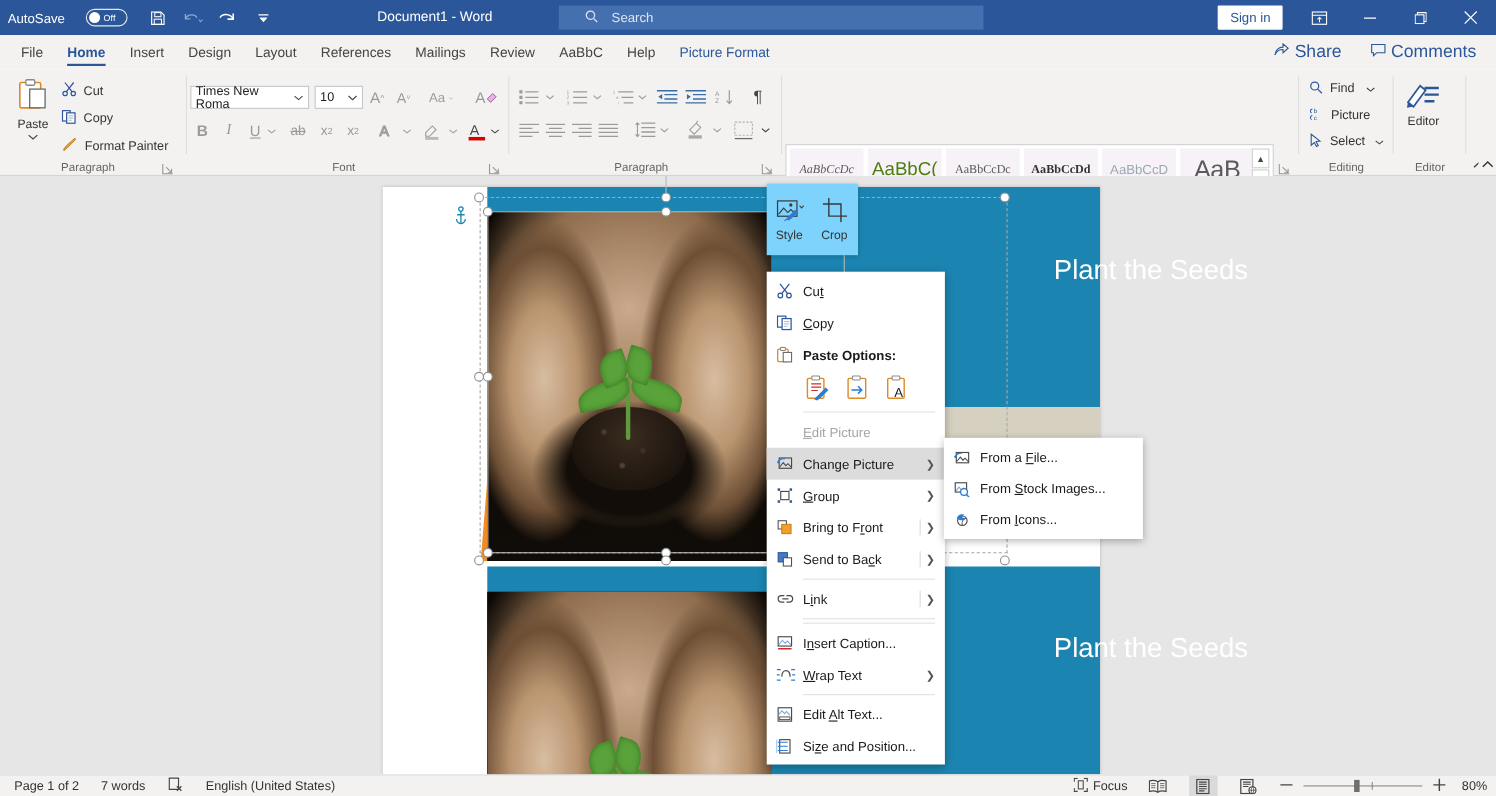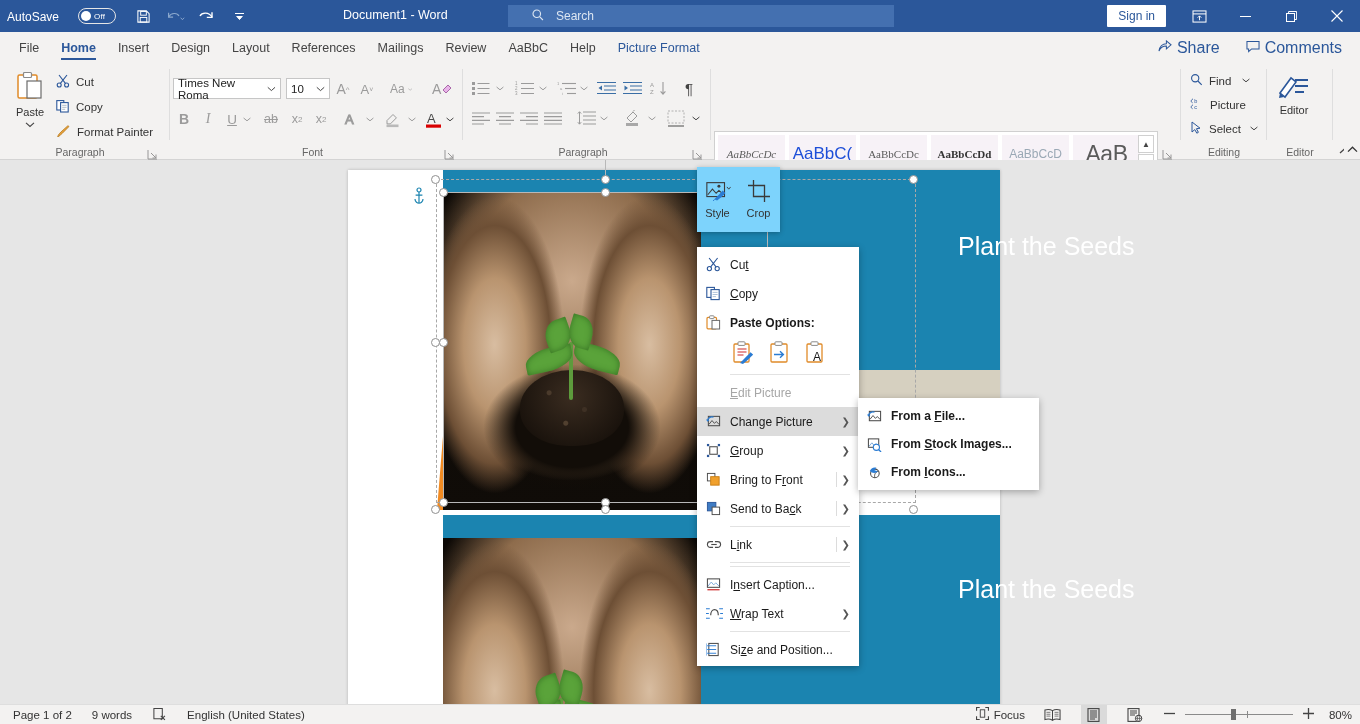--- a/index.html
+++ b/index.html
@@ -223,21 +223,20 @@
   .ctx-presep { position: absolute; right: 22px; top: 7px; bottom: 7px; width: 1px; background: #dcdcdc; }
   .ctx-sep { height: 1px; background: #e2e2e2; margin: 3px 9px 3px 33px; }
   .paste-row { display: flex; gap: 11px; padding: 3px 0 6px 34px; }
   .paste-ico { width: 25px; height: 25px; }
 
   
   .submenu {
     position: absolute; left: 858px; top: 398px; width: 181px;
     background: #fff; box-shadow: 0 2px 7px rgba(0,0,0,.30); z-index: 60;
     padding: 4px 0;
-    font-weight: bold;
   }
   .sub-item {
     height: 28px; display: flex; align-items: center; padding-left: 9px;
     font-size: 12px; color: #1a1a1a;
   }
   .sub-item.disabled { color: #a6a6a6; }
 
   
   .statusbar {
     position: absolute; bottom: 0; left: 0; width: 1360px; height: 20px;
@@ -638,21 +637,21 @@
           </svg>
       </div>
       <div class="divider"></div>
     </div>
     <div class="stylebox">
       <div class="style-item">
         <span class="sample" style="font-style:italic; font-family:'Liberation Serif',serif; font-size:11px">AaBbCcDc</span>
         <span class="sname">Emphasis</span>
       </div>
       <div class="style-item">
-        <span class="sample" style="font-size:17px; color:#1d4ed8">AaBbC(</span>
+        <span class="sample" style="font-size:17px; color:#4d7c0f">AaBbC(</span>
         <span class="sname">Heading 1</span>
       </div>
       <div class="style-item">
         <span class="sample" style="font-family:'Liberation Serif',serif; font-size:11px">AaBbCcDc</span>
         <span class="sname">¶ Normal</span>
       </div>
       <div class="style-item">
         <span class="sample" style="font-family:'Liberation Serif',serif; font-weight:bold; font-size:11px; color:#333">AaBbCcDd</span>
         <span class="sname">Strong</span>
       </div>
@@ -980,20 +979,30 @@
             <path d="M0 1.5h4M14 1.5h4M0 6.5h3M15 6.5h3M0 11.5h4M14 11.5h4" stroke="#2b7cd3" stroke-width="1.2"></path>
             <path d="M5 8.4c0-4 2-6 4-6s4 2 4 6" fill="none" stroke="#4a4a4a" stroke-width="1.2"></path>
           </svg>
       </span>
       <span class="ctx-label"><u>W</u>rap Text</span>
       <span class="ctx-arrow">❯</span>
     </div>
 
     <div class="ctx-sep"></div>
 
+    <div class="ctx-item">
+      <span class="ctx-ico">
+        <svg width="15" height="15" viewBox="0 0 16 16">
+            <rect x="1.5" y="1.5" width="13" height="13" fill="none" stroke="#4a4a4a" stroke-width="1.1"></rect>
+            <path d="M2.2 8l3-3.6 2.4 2.8 2-2 3.2 3.4" fill="none" stroke="#7aa8d8" stroke-width="1"></path>
+            <rect x="3" y="10.4" width="10" height="2.6" fill="none" stroke="#4a4a4a" stroke-width=".9"></rect>
+          </svg>
+      </span>
+      <span class="ctx-label">Edit <u>A</u>lt Text...</span>
+    </div>
 
     <div class="ctx-item">
       <span class="ctx-ico">
         <svg width="15" height="15" viewBox="0 0 16 16">
             <rect x="3" y="1.5" width="10" height="13" fill="none" stroke="#4a4a4a" stroke-width="1.1"></rect>
             <path d="M0 1.5v13M1.2 4h9.6M1.2 8h9.6M1.2 12h9.6" stroke="#2b7cd3" stroke-width="1"></path>
           </svg>
       </span>
       <span class="ctx-label">Si<u>z</u>e and Position...</span>
     </div>
@@ -1031,21 +1040,21 @@
             <path d="M3 6.5c1-3 4-4.6 7-3.6l-2 2.6 3.6 1.2C9.8 9 5.6 9.2 3 6.5z" fill="#2b7cd3"></path>
           </svg>
       </span>
       <span>From <u>I</u>cons...</span>
     </div>
   </div>
 
   <div class="statusbar">
     <div class="sb-left">
       <span>Page 1 of 2</span>
-      <span>9 words</span>
+      <span>7 words</span>
       <span>
         <svg width="15" height="14" viewBox="0 0 16 15">
             <path d="M2 1.5h9v11H2z" fill="none" stroke="#444" stroke-width="1.1"></path>
             <path d="M9.4 9.4l4.4 4.4M13.8 9.4l-4.4 4.4" stroke="#444" stroke-width="1.2"></path>
           </svg>
       </span>
       <span>English (United States)</span>
     </div>
     <div class="sb-right">
       <span style="display:flex; align-items:center; gap:5px">

